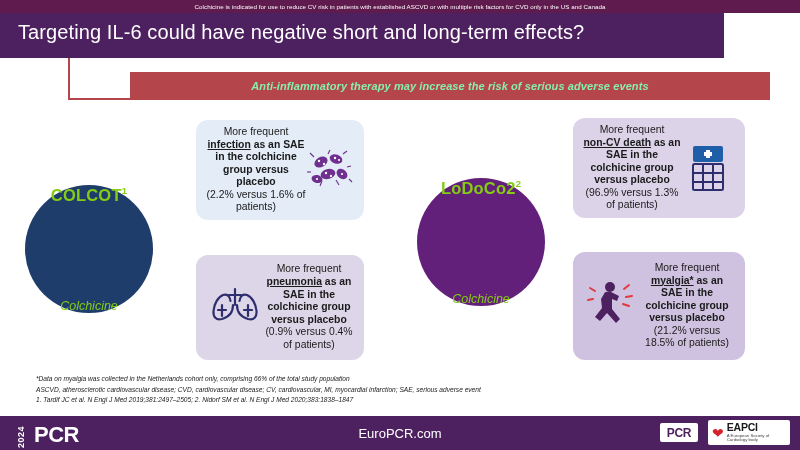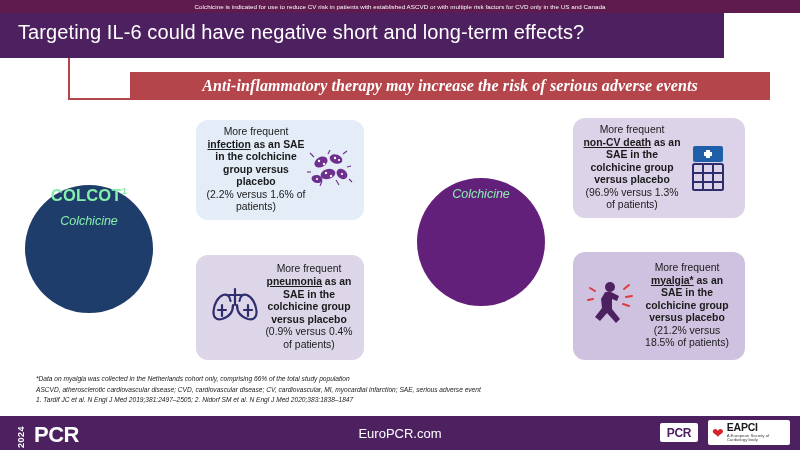--- a/index.html
+++ b/index.html
@@ -56,49 +56,48 @@
     position: absolute;
     left: 130px;
     top: 72px;
     width: 640px;
     height: 28px;
   }
   .banner {
     width: 100%;
     height: 100%;
     background: #b4454a;
-    color: #ffffff;
+    color: #86efac;
     display: flex;
     align-items: center;
     justify-content: center;
-    font-size: 16px;
+    font-size: 11px;
     font-style: italic;
     font-weight: bold;
     letter-spacing: 0.1px;
-    font-family: Liberation Serif, serif;
   }
   .banner-elbow {
     position: absolute;
     left: 68px;
     top: 58px;
     width: 62px;
     height: 42px;
     border-left: 2.5px solid #b4454a;
     border-bottom: 2.5px solid #b4454a;
     box-sizing: border-box;
   }
   
   .circle {
     position: absolute;
     border-radius: 50%;
-    color: #86efac;
+    color: #84cc16;
     display: flex;
     flex-direction: column;
     align-items: center;
-    justify-content: flex-start;
+    justify-content: space-between;
     text-align: center;
   }
   .circle .c-title {
     font-size: 16.5px;
     font-weight: bold;
     letter-spacing: 0.2px;
   }
   .circle .c-sub {
     font-size: 12.5px;
     font-style: italic;
@@ -284,20 +283,23 @@
   </div>
 
   <div class="circle" id="circle-colcot">
     <div class="c-title">
       <span>COLCOT</span><span class="sup">1</span>
     </div>
     <div class="c-sub">Colchicine</div>
   </div>
 
   <div class="circle" id="circle-lodoco">
+    <div class="c-title">
+      <span>LoDoCo2</span><span class="sup">2</span>
+    </div>
     <div class="c-sub">Colchicine</div>
   </div>
 
   <div class="card" id="card-infection">
     <div class="txt">
       <span>More frequent</span><br>
       <b><u>infection</u></b><b> as an SAE in the colchicine group versus placebo</b><br>
       <span>(2.2% versus 1.6% of patients)</span>
     </div>
     <div class="icon-box">

